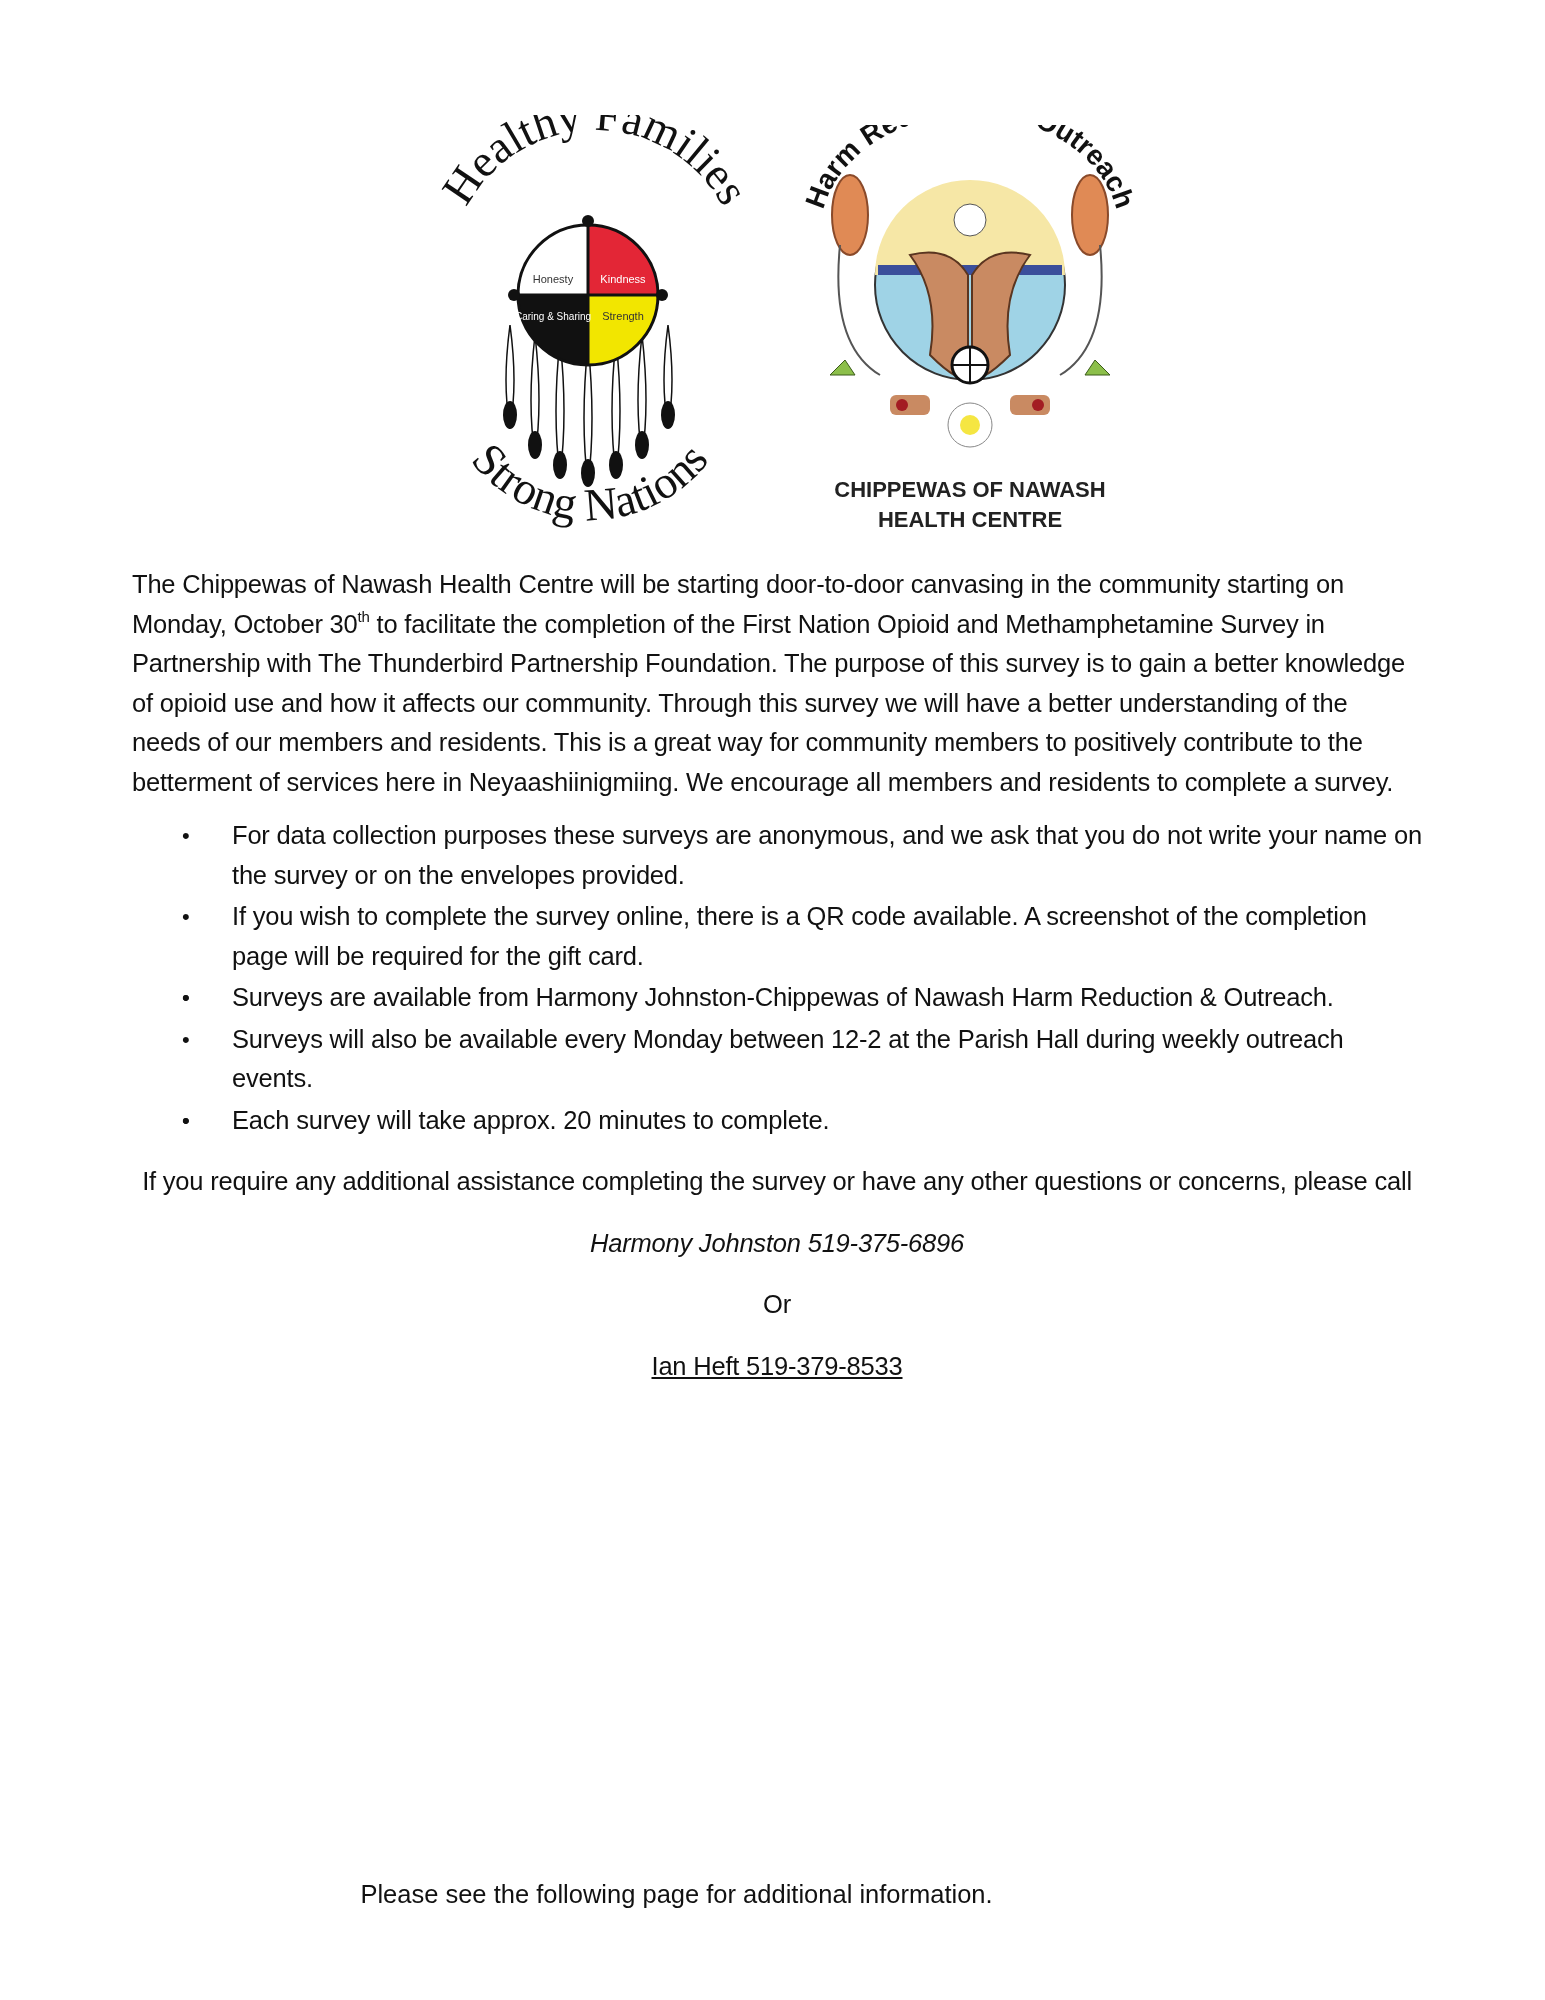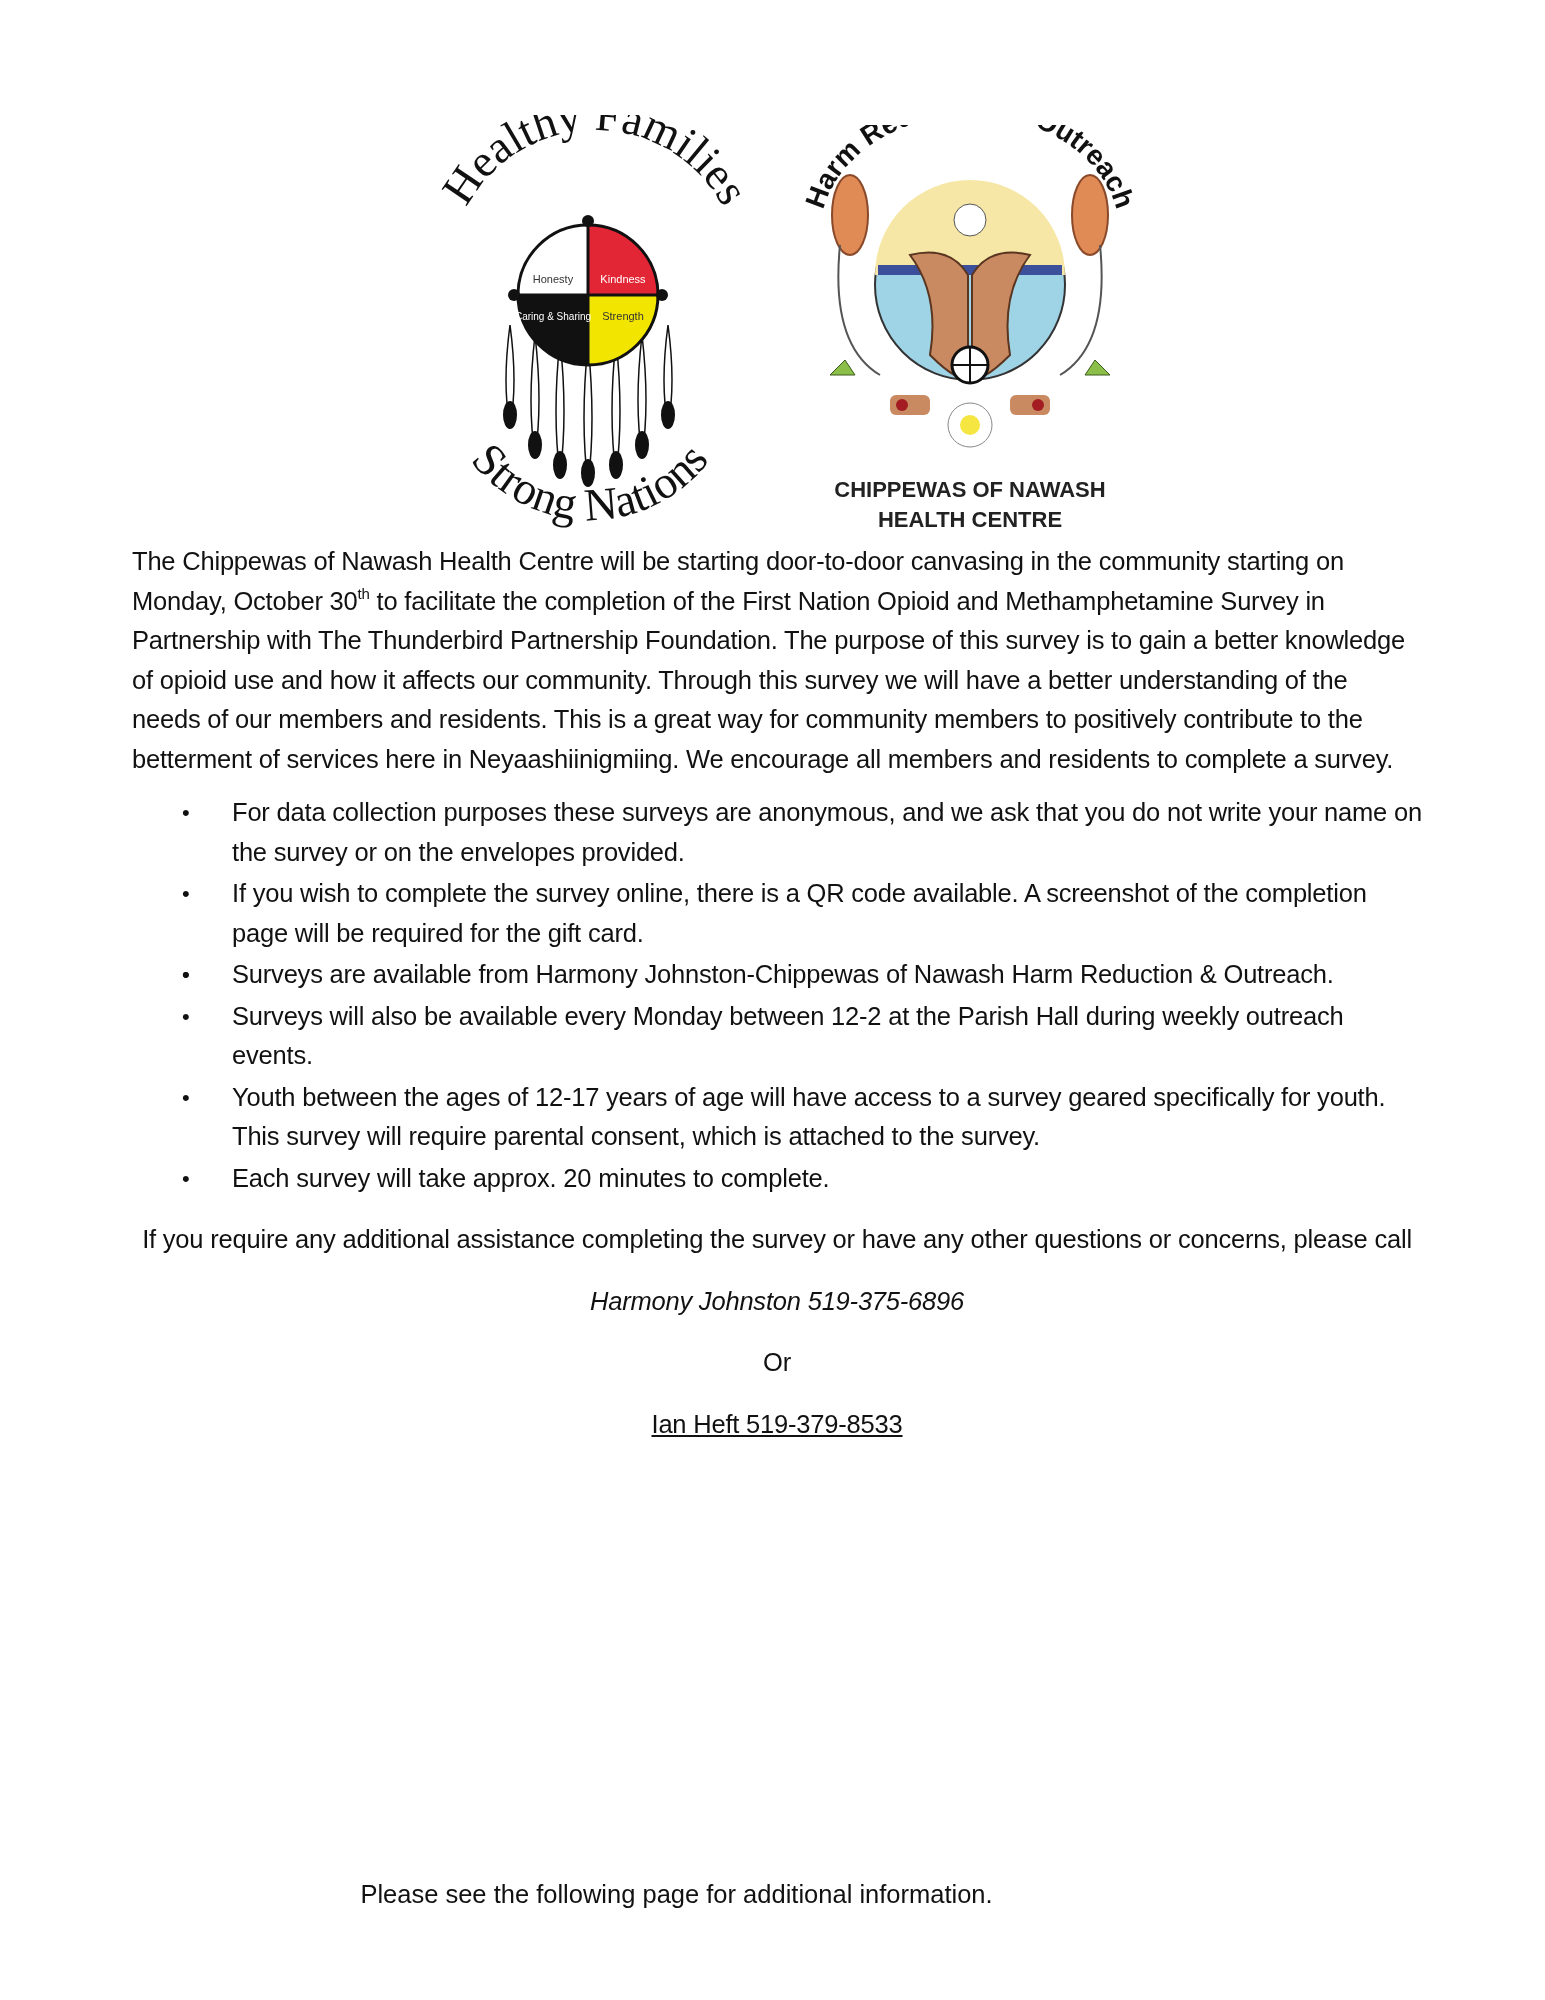--- a/index.html
+++ b/index.html
@@ -6,21 +6,21 @@
   body {
     width: 1545px; height: 2000px; position: relative; overflow: hidden;
     font-family: "Liberation Sans", sans-serif; color: #111111;
   }
   .logos {
     position: absolute; top: 115px; left: 0; width: 1545px; height: 430px;
   }
   .logo-left { position: absolute; left: 410px; top: 0; width: 360px; height: 430px; }
   .logo-right { position: absolute; left: 790px; top: 10px; width: 360px; height: 420px; }
   .doc {
-    position: absolute; left: 132px; top: 542px; width: 1290px;
+    position: absolute; left: 132px; top: 565px; width: 1290px;
     font-size: 25.5px; line-height: 39.5px; letter-spacing: -0.2px;
   }
   .intro { margin: 0; }
   .intro sup { font-size: 15px; line-height: 0; vertical-align: 11px; }
   ul.bullets { list-style: none; margin: 14px 0 0 0; padding: 0; }
   ul.bullets li { position: relative; padding-left: 100px; margin-bottom: 2px; }
   ul.bullets li .bullet {
     position: absolute; left: 50px; top: 0; font-size: 22px;
   }
   .center { text-align: center; margin: 0; }
@@ -118,21 +118,21 @@
 
 <div class="doc">
   <p class="intro"><span>The Chippewas of Nawash Health Centre will be starting door-to-door canvasing in the community starting on Monday, October 30</span><sup>th</sup><span> to facilitate the completion of the First Nation Opioid and Methamphetamine Survey in Partnership with The Thunderbird Partnership Foundation.  The purpose of this survey is to gain a better knowledge of opioid use and how it affects our community.  Through this survey we will have a better understanding of the needs of our members and residents. This is a great way for community members to positively contribute to the betterment of services here in Neyaashiinigmiing.  We encourage all members and residents to complete a survey.</span></p>
 
   <ul class="bullets">
     <li><span class="bullet">•</span><span>For data collection purposes these surveys are anonymous, and we ask that you do not write your name on the survey or on the envelopes provided.</span></li>
     <li><span class="bullet">•</span><span>If you wish to complete the survey online, there is a QR code available.  A screenshot of the completion page will be required for the gift card.</span></li>
     <li><span class="bullet">•</span></li>
     <li><span class="bullet">•</span><span>Surveys are available from Harmony Johnston-Chippewas of Nawash Harm Reduction &amp; Outreach.</span></li>
     <li><span class="bullet">•</span><span>Surveys will also be available every Monday between 12-2 at the Parish Hall during weekly outreach events.</span></li>
-    <li><span class="bullet">•</span><span>Youth between the ages of 12-17 years of age will have access to a survey geared specifically for youth.  This survey will require parental consent, which is attached to the survey.</span></li>
+    <li><span class="bullet">•</span></li>
     <li><span class="bullet">•</span><span>Each survey will take approx. 20 minutes to complete.</span></li>
   </ul>
 
   <p class="center assist">If you require any additional assistance completing the survey or have any other questions or concerns, please call</p>
   <p class="center contact">Harmony Johnston 519-375-6896</p>
   <p class="center or">Or</p>
   <p class="center contact2">Ian Heft 519-379-8533</p>
 </div>
 
 <div class="footer-note">Please see the following page for additional information.</div>

